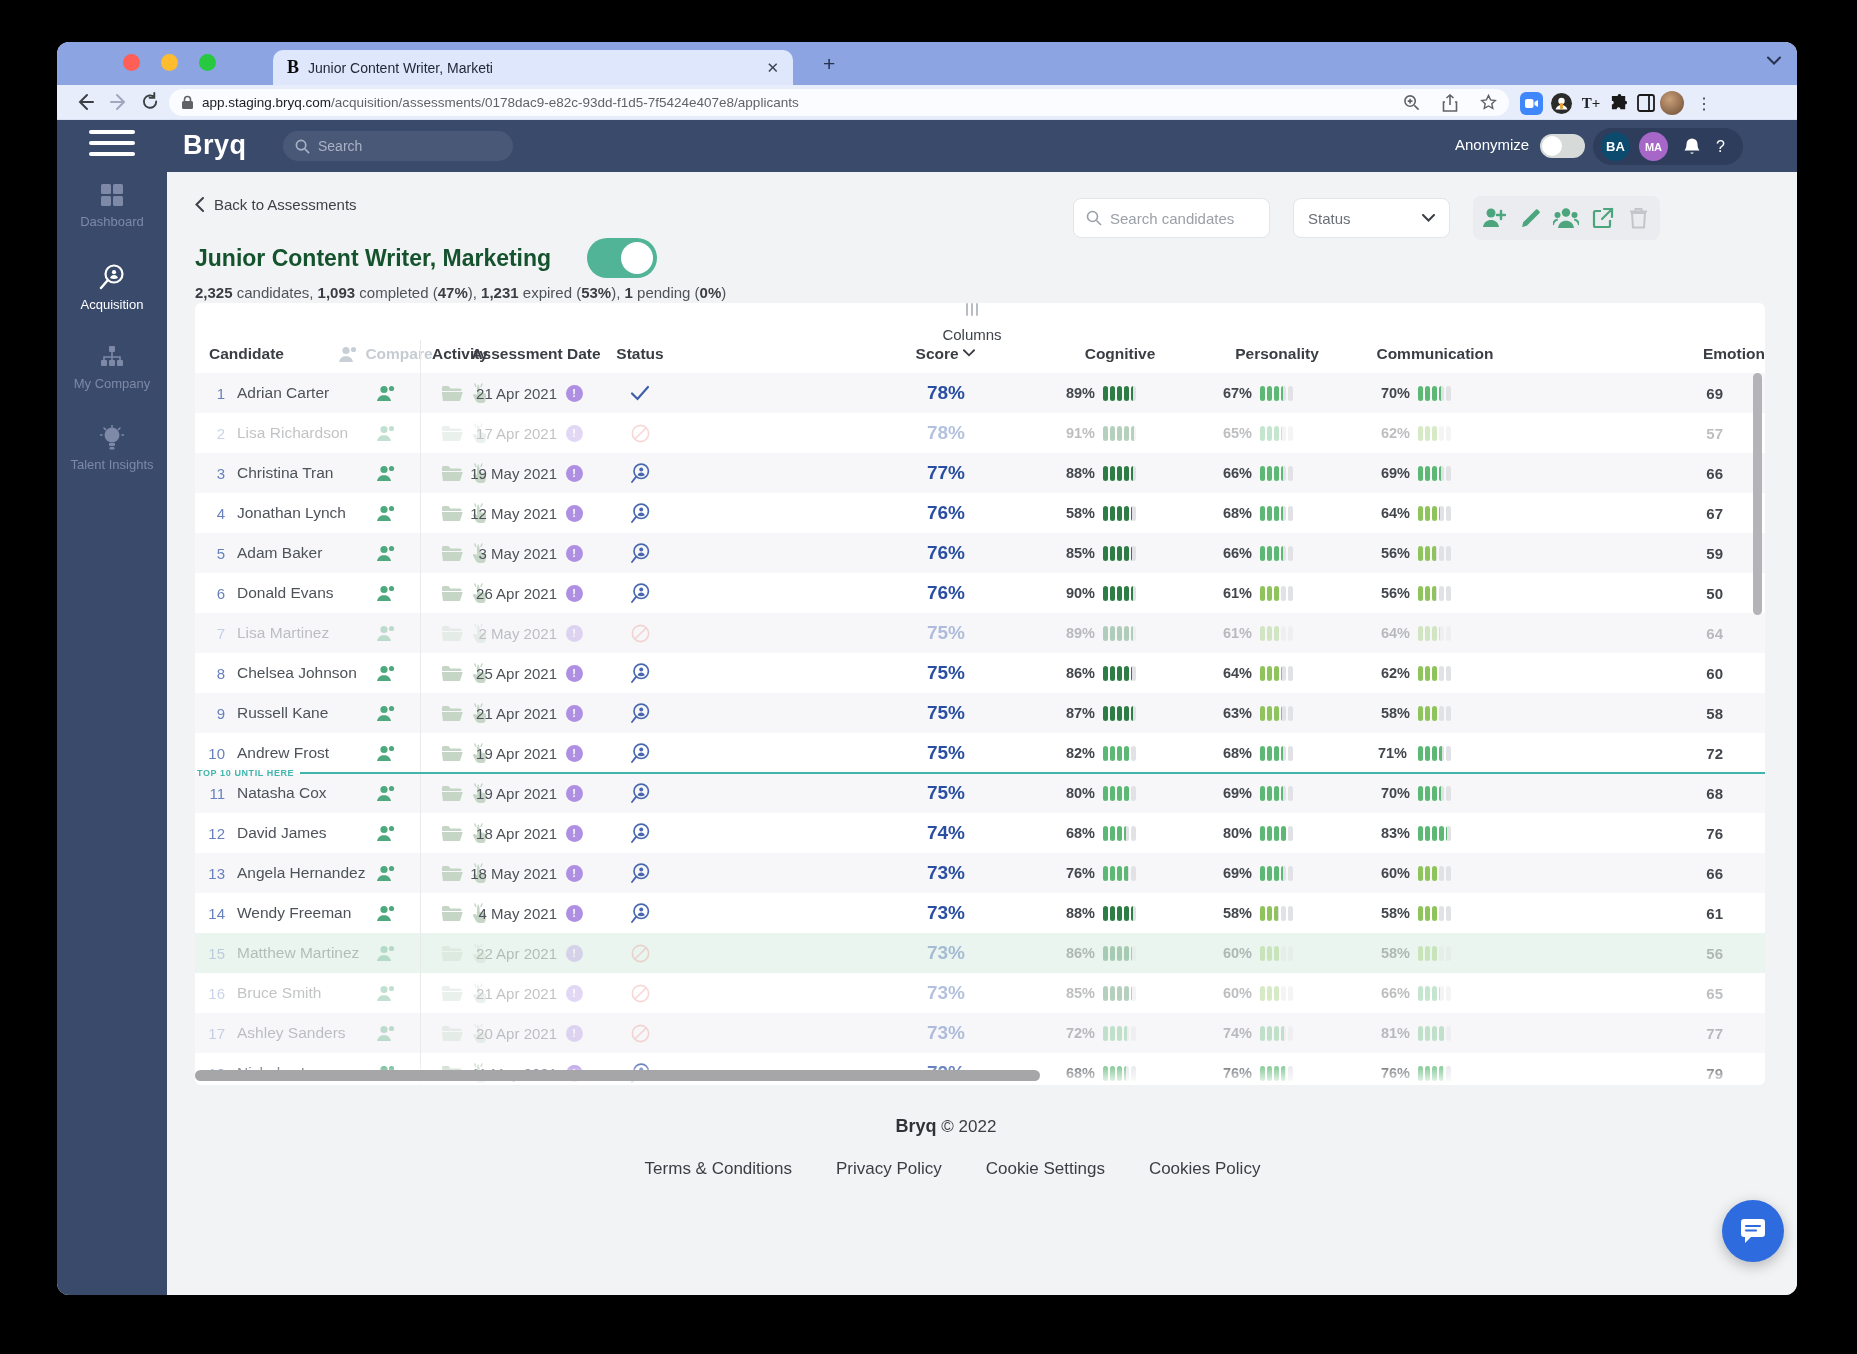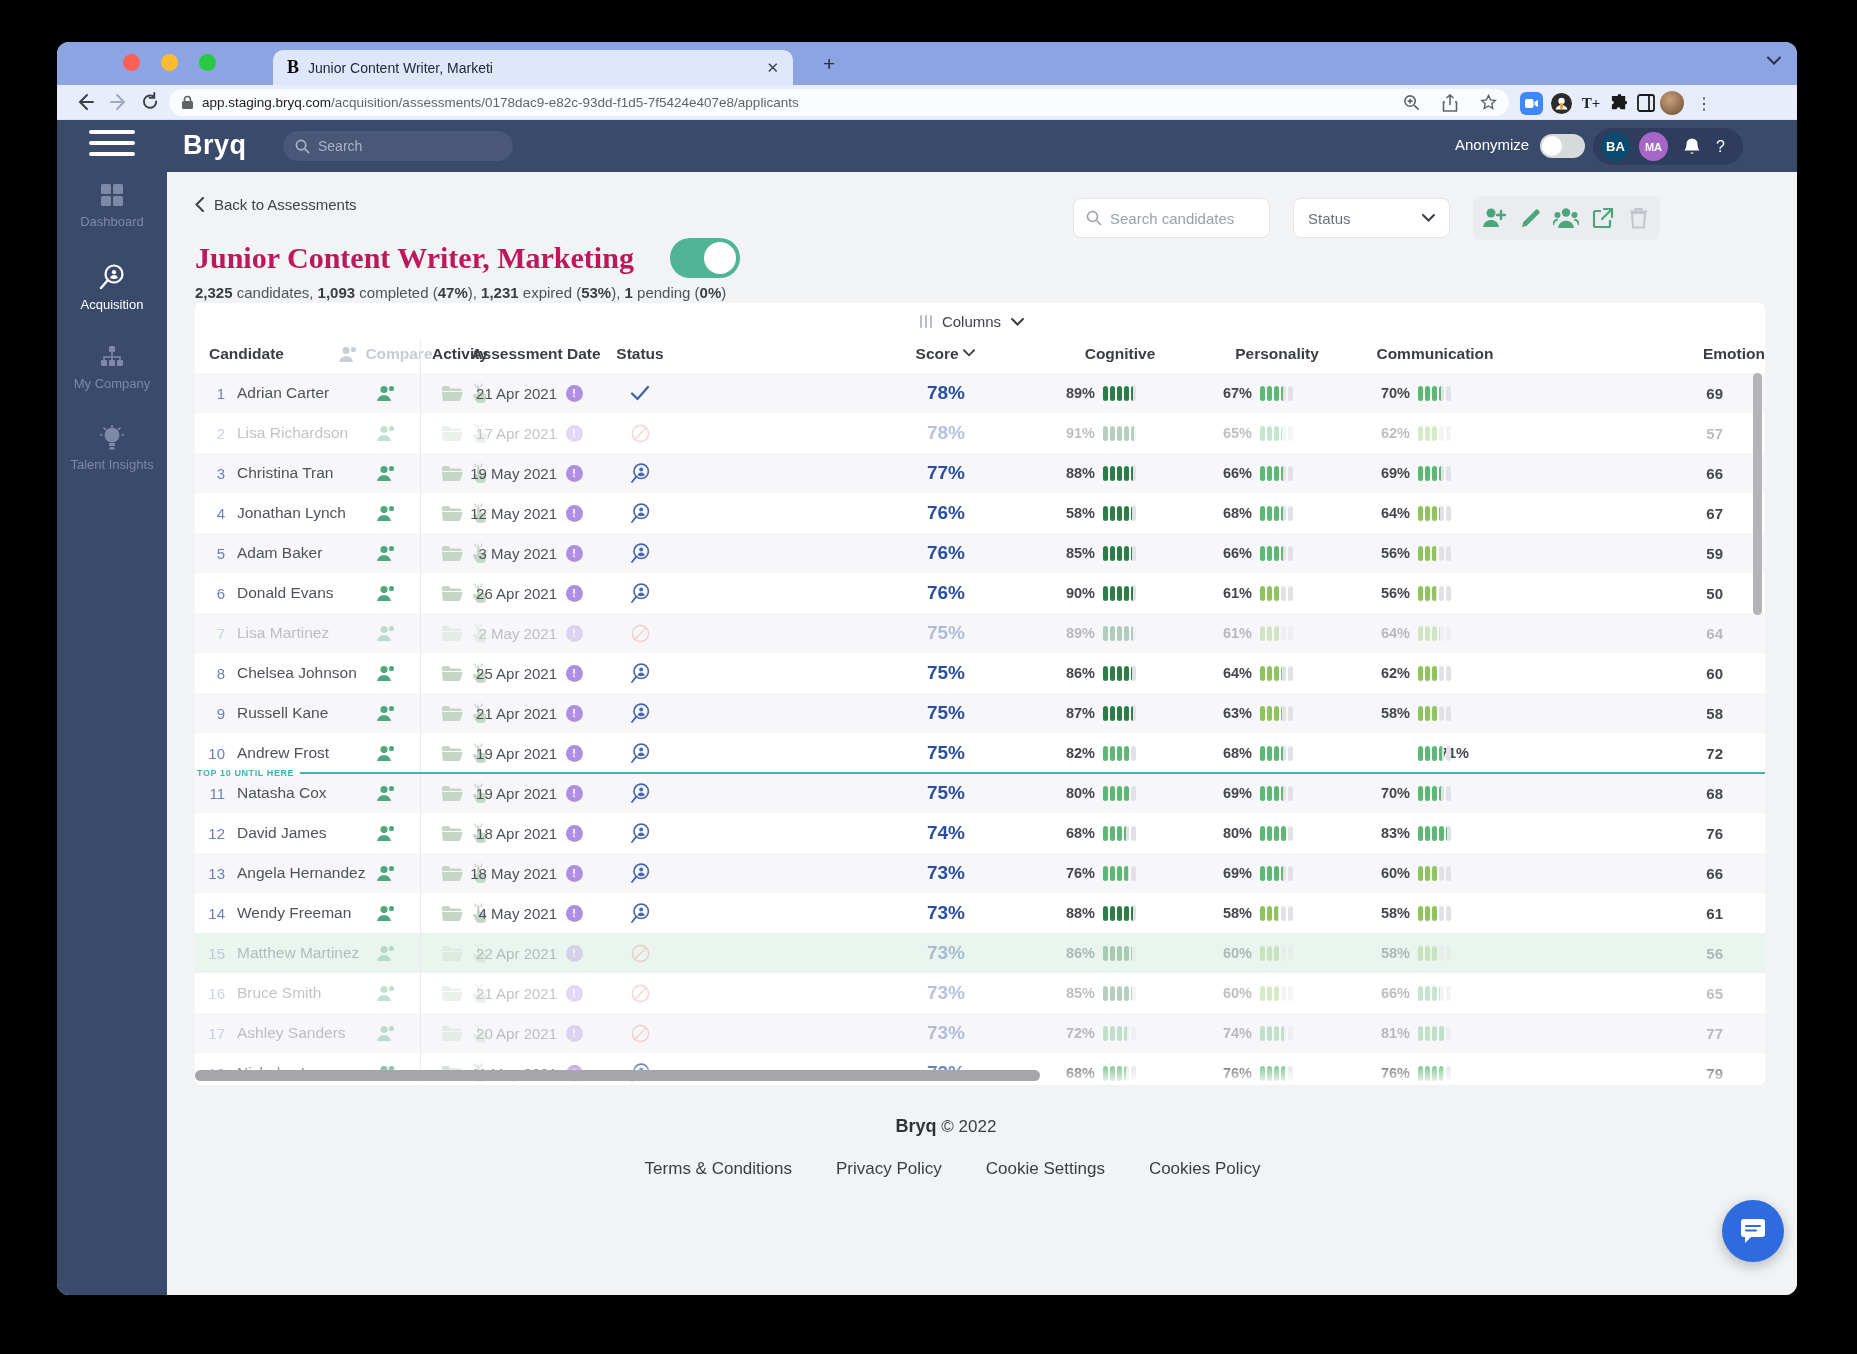--- a/index.html
+++ b/index.html
@@ -59,28 +59,28 @@
   .backlink { position:absolute; left:28px; top:24px; display:flex; align-items:center; gap:10px; color:#3E4248; font-size:15px; cursor:pointer; }
   .cand-search { position:absolute; left:906px; top:26px; width:197px; height:40px; background:#fff; border:1px solid #E3E5E8;
                  border-radius:8px; display:flex; align-items:center; padding:0 12px; gap:8px; color:#9AA0A8; font-size:15px; }
   .status-dd { position:absolute; left:1126px; top:26px; width:157px; height:40px; background:#fff; border:1px solid #E3E5E8;
                border-radius:8px; display:flex; align-items:center; justify-content:space-between; padding:0 14px; color:#6A7077; font-size:15px; }
   .actions { position:absolute; left:1306px; top:24px; width:187px; height:44px; background:#EAECEF; border-radius:8px;
              display:flex; align-items:center; justify-content:space-evenly; }
   .act-btn { display:flex; align-items:center; justify-content:center; width:30px; height:30px; cursor:pointer; }
 
   .titlerow { position:absolute; left:28px; top:66px; display:flex; align-items:center; gap:36px; }
-  .pagetitle { font-size:30px; font-weight:700; color:#be185d;font-family:Liberation Serif, serif; }
+  .pagetitle { font-size:23px; font-weight:700; color:#14532d; }
   .toggle-on { width:70px; height:40px; border-radius:20px; background:#52B496; position:relative; }
   .toggle-on b { position:absolute; right:4px; top:4px; width:32px; height:32px; border-radius:50%; background:#fff; }
   .stats { position:absolute; left:28px; top:112px; font-size:15px; color:#4E5359; }
   .stats b { color:#3A3E44; }
 
   .card { position:absolute; left:28px; top:131px; width:1570px; height:782px; background:#fff; border-radius:6px; overflow:hidden; }
-  .colrow { height:37px; display:flex; align-items:center; justify-content:center; gap:10px; padding-right:16px; color:#3E4248; font-size:15px; }
+  .colrow { height:37px; display:flex; align-items:center; justify-content:space-between; gap:10px; padding-right:16px; color:#3E4248; font-size:15px;flex-direction:column; }
   .colbars { display:flex; gap:3px; }
   .colbars i { width:2px; height:13px; background:#B8BDC4; border-radius:1px; }
   .thead { height:33px; position:relative; font-size:15.5px; font-weight:700; color:#3A3E44; }
   .th { position:absolute; top:5px; white-space:nowrap; }
   .th.muted { color:#C6CCD3; display:flex; align-items:center; gap:7px; font-weight:700; }
   .rows { position:relative; }
   .row { height:40px; position:relative; }
   .row.stripe { background:#F7F7F9; }
   .row.hl { background:#E9F5EE; }
   .rin { position:absolute; inset:0; }
@@ -1078,21 +1078,21 @@
                     <span class="seg" style="background:linear-gradient(90deg,#5CB874 10%,#E1E2E5 10%)"></span>
                   </span>
                   <span class="cell cpct" style="left:1005px">68%</span>
                   <span class="cell cbars" style="left:1065px">
                     <span class="seg" style="background:linear-gradient(90deg,#5CB874 100%,#E1E2E5 100%)"></span>
                     <span class="seg" style="background:linear-gradient(90deg,#5CB874 100%,#E1E2E5 100%)"></span>
                     <span class="seg" style="background:linear-gradient(90deg,#5CB874 100%,#E1E2E5 100%)"></span>
                     <span class="seg" style="background:linear-gradient(90deg,#5CB874 40%,#E1E2E5 40%)"></span>
                     <span class="seg" style="background:linear-gradient(90deg,#5CB874 0%,#E1E2E5 0%)"></span>
                   </span>
-                  <span class="cell cpct" style="left:1222px">71%</span>
+                  <span class="cell cpct" style="left:1160px">71%</span>
                   <span class="cell cbars" style="left:1223px">
                     <span class="seg" style="background:linear-gradient(90deg,#5CB874 100%,#E1E2E5 100%)"></span>
                     <span class="seg" style="background:linear-gradient(90deg,#5CB874 100%,#E1E2E5 100%)"></span>
                     <span class="seg" style="background:linear-gradient(90deg,#5CB874 100%,#E1E2E5 100%)"></span>
                     <span class="seg" style="background:linear-gradient(90deg,#5CB874 55.00000000000001%,#E1E2E5 55.00000000000001%)"></span>
                     <span class="seg" style="background:linear-gradient(90deg,#5CB874 0%,#E1E2E5 0%)"></span>
                   </span>
                   <span class="cell cemo">72</span>
                 </div>
               </div>

